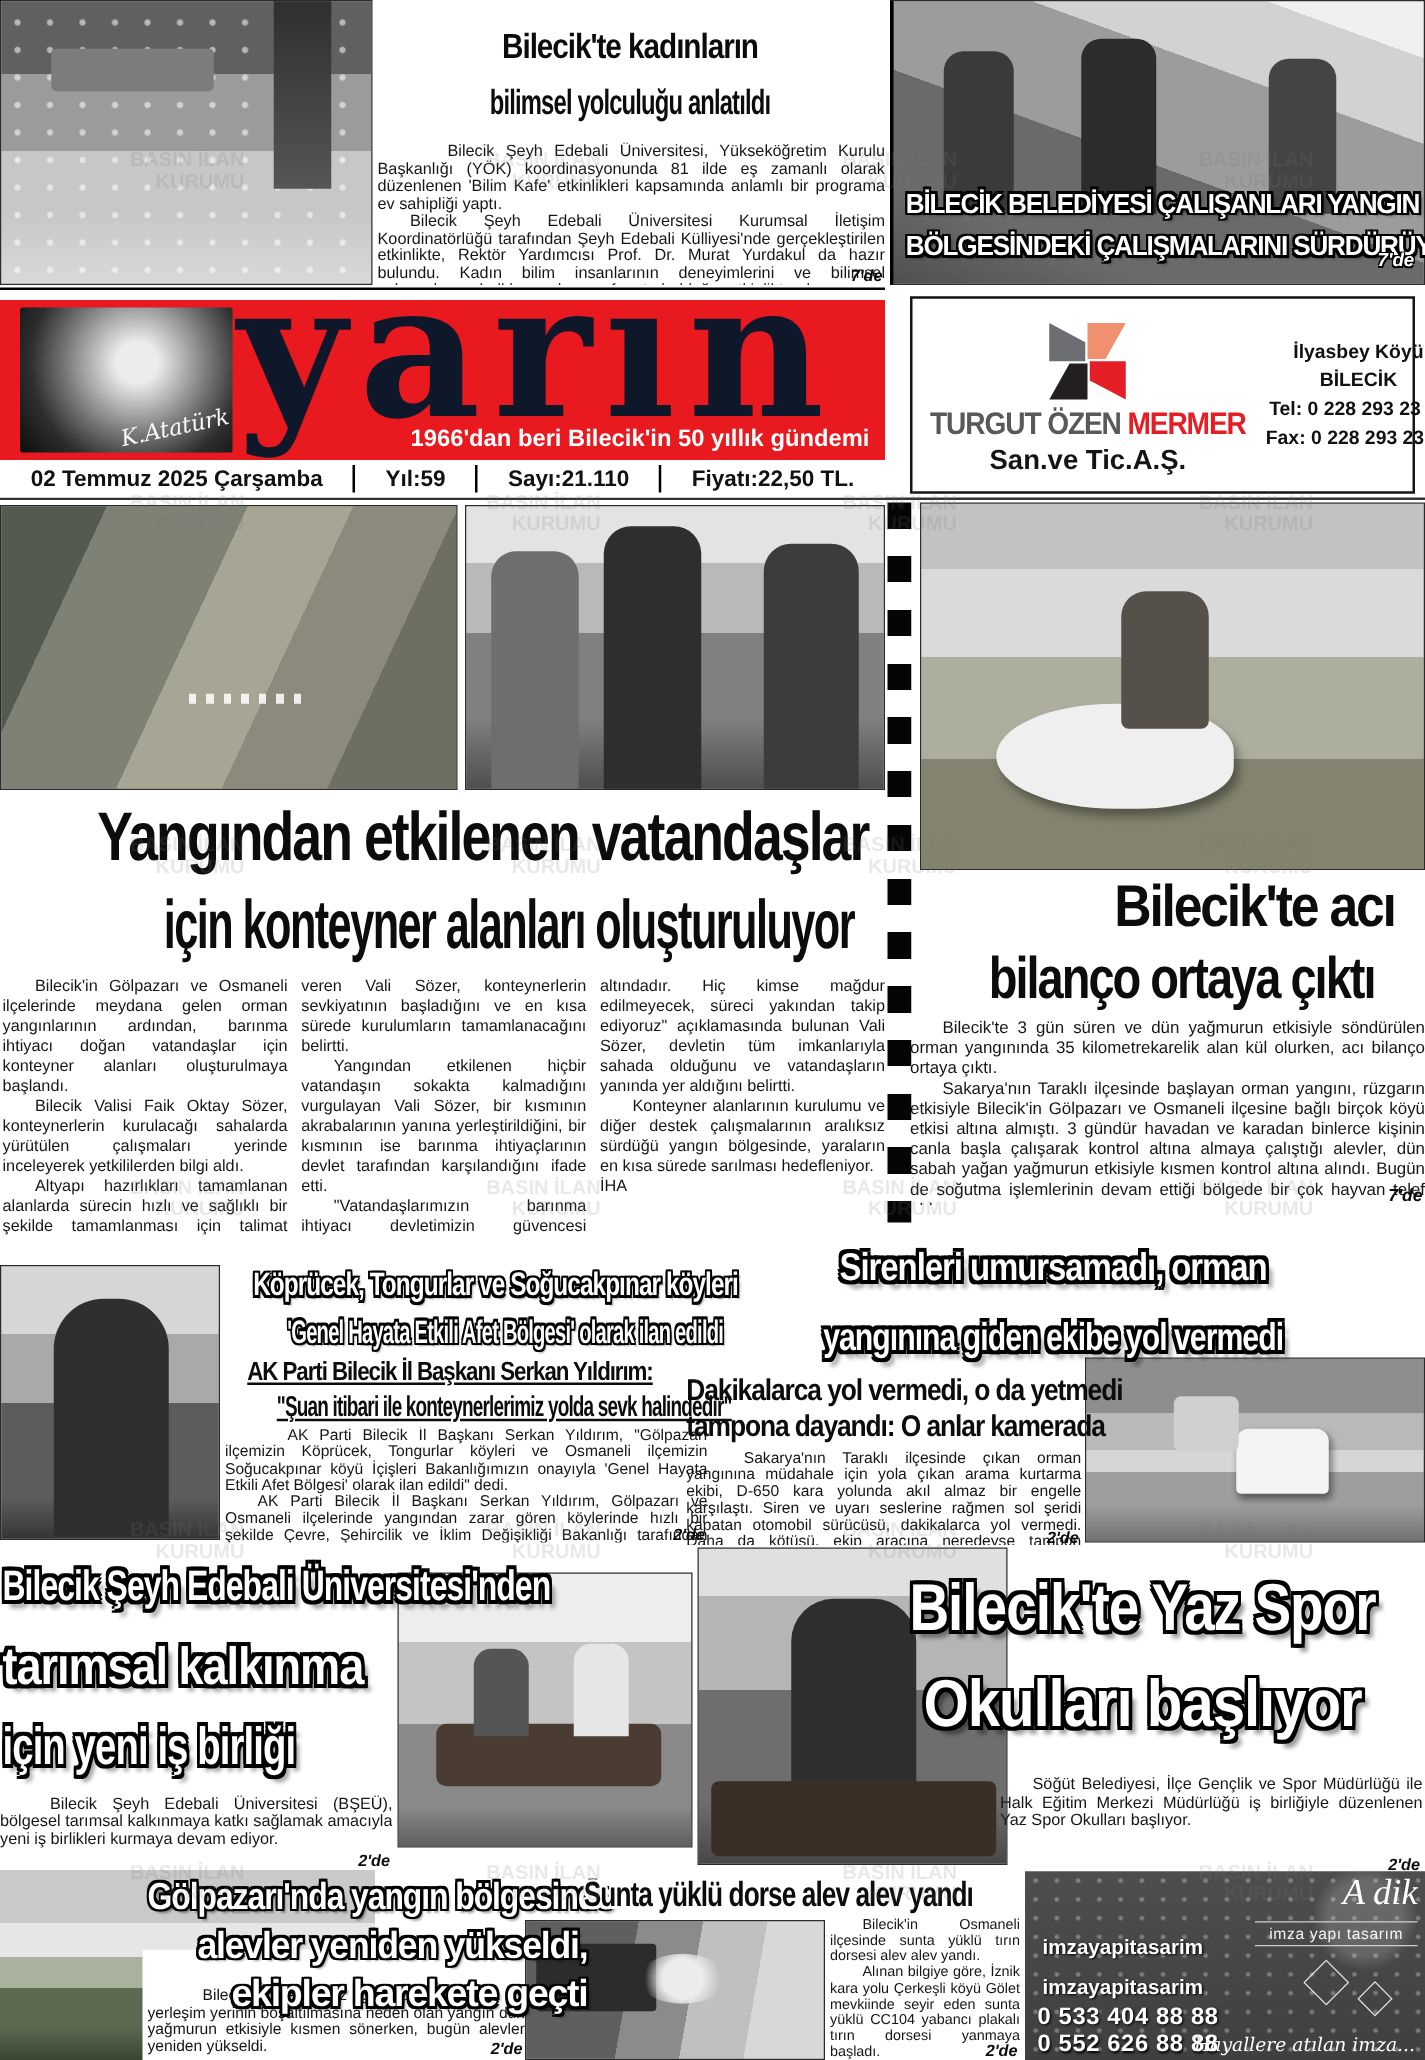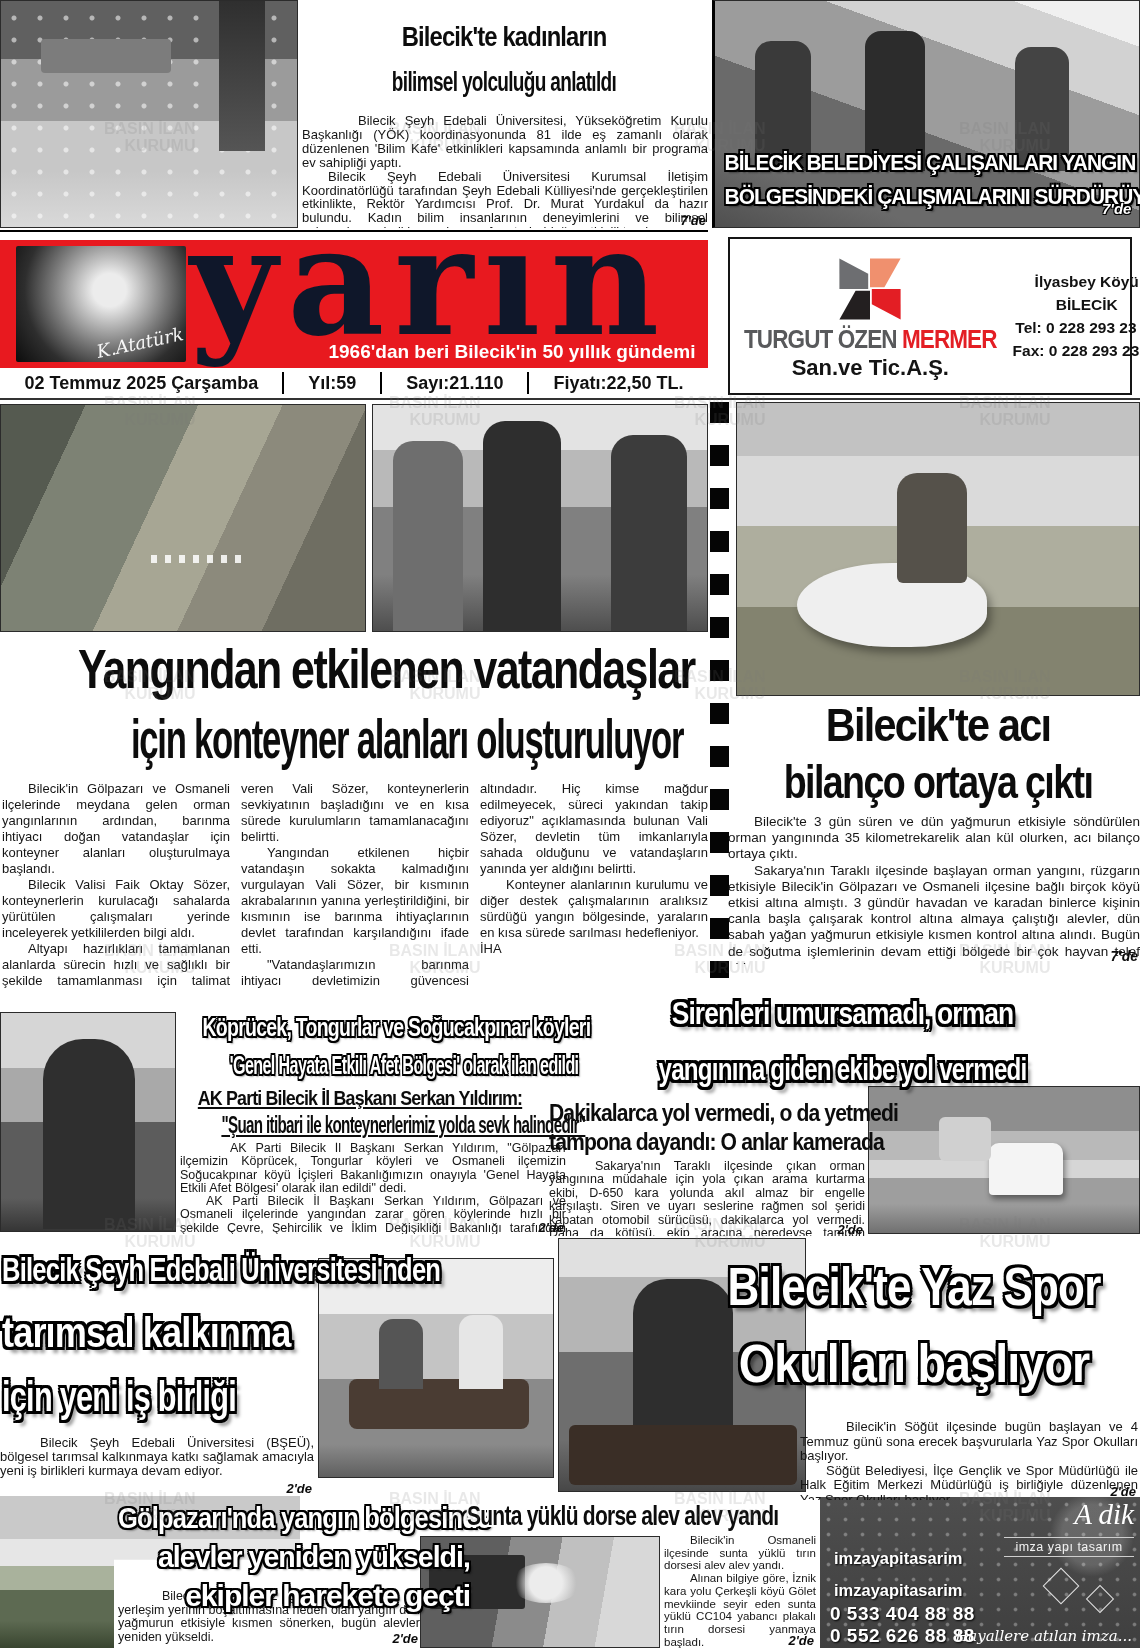--- a/index.html
+++ b/index.html
@@ -174,21 +174,21 @@
     <p class="byline">İHA</p>
   </div>
 
   <div class="dashsep"></div>
 
   <div class="photo" style="left:736px;top:402px;width:404px;height:294px;
               background:linear-gradient(180deg,#c2c2c2 0 18%,#dadada 18% 42%,#aeae9e 42% 70%,#83836f 70%);">
     <div class="fig" style="left:60px;top:160px;width:190px;height:84px;background:#efefef;border-radius:50% 45% 40% 50%;box-shadow:4px 6px 8px rgba(0,0,0,.35);"></div>
     <div class="fig" style="left:160px;top:70px;width:70px;height:110px;background:#55514a;border-radius:20px 20px 6px 6px;"></div>
   </div>
-  <div class="headline" style="left:736px;top:696px;width:404px;font-size:47px;line-height:57px;letter-spacing:-2px;">
+  <div class="headline" style="left:736px;top:696px;width:404px;font-size:47px;line-height:57px;letter-spacing:-2px;text-align:right;">
     <span class="ln" style="--sx:.88">Bilecik'te acı</span>
     <span class="ln" style="--sx:.8">bilanço ortaya çıktı</span>
   </div>
   <div class="news" style="left:728px;top:814px;width:412px;height:150px;font-size:13.5px;line-height:16.2px;">
     <p>Bilecik'te 3 gün süren ve dün yağmurun etkisiyle söndürülen orman yangınında 35 kilometrekarelik alan kül olurken, acı bilanço ortaya çıktı.</p>
     <p>Sakarya'nın Taraklı ilçesinde başlayan orman yangını, rüzgarın etkisiyle Bilecik'in Gölpazarı ve Osmaneli ilçesine bağlı birçok köyü etkisi altına almıştı. 3 gündür havadan ve karadan binlerce kişinin canla başla çalışarak kontrol altına almaya çalıştığı alevler, dün sabah yağan yağmurun etkisiyle kısmen kontrol altına alındı. Bugün de soğutma işlemlerinin devam ettiği bölgede bir çok hayvan telef oldu.</p>
     <span class="ref" style="font-size:14px">7'de</span>
   </div>
 
   <div class="photo" style="left:0;top:1012px;width:176px;height:220px;
@@ -246,21 +246,20 @@
   <div class="photo" style="left:558px;top:1238px;width:248px;height:254px;
               background:linear-gradient(180deg,#e0e0e0 0 15%,#b5b5b5 15% 45%,#6e6e6e 45% 80%,#474747);">
     <div class="fig" style="left:74px;top:40px;width:100px;height:150px;background:#2e2e2e;border-radius:34px 34px 0 0;"></div>
     <div class="fig" style="left:10px;top:186px;width:228px;height:60px;background:#3a2e26;border-radius:6px;"></div>
   </div>
   <div class="headline" style="left:688px;top:1248px;width:452px;font-size:53px;line-height:77px;">
     <span class="ln stroke-lg" style="--sx:.83">Bilecik'te Yaz Spor</span>
     <span class="ln stroke-lg" style="--sx:.88">Okulları başlıyor</span>
   </div>
   <div class="news" style="left:800px;top:1420px;width:338px;height:80px;font-size:13px;line-height:14.6px;">
-    <p style="text-indent:46px">Bilecik'in Söğüt ilçesinde bugün başlayan ve 4 Temmuz günü sona erecek başvurularla Yaz Spor Okulları başlıyor.</p>
     <p>Söğüt Belediyesi, İlçe Gençlik ve Spor Müdürlüğü ile Halk Eğitim Merkezi Müdürlüğü iş birliğiyle düzenlenen Yaz Spor Okulları başlıyor.</p>
     <span class="ref">2'de</span>
   </div>
 
   <div class="photo" style="left:0;top:1496px;width:300px;height:152px;border:none;
               clip-path:polygon(0 0,100% 0,100% 42%,38% 42%,38% 100%,0 100%);
               background:linear-gradient(180deg,#c9c9c9 0 28%,#e6e6e6 28% 46%,#a9b29c 46% 62%,#5d6a52 62% 82%,#39452f);"></div>
   <div class="headline right" style="left:56px;top:1498px;width:414px;font-size:30px;line-height:39px;">
     <span class="ln stroke" style="--sx:.85">Gölpazarı'nda yangın bölgesinde</span>
     <span class="ln stroke" style="--sx:.95">alevler yeniden yükseldi,</span>

